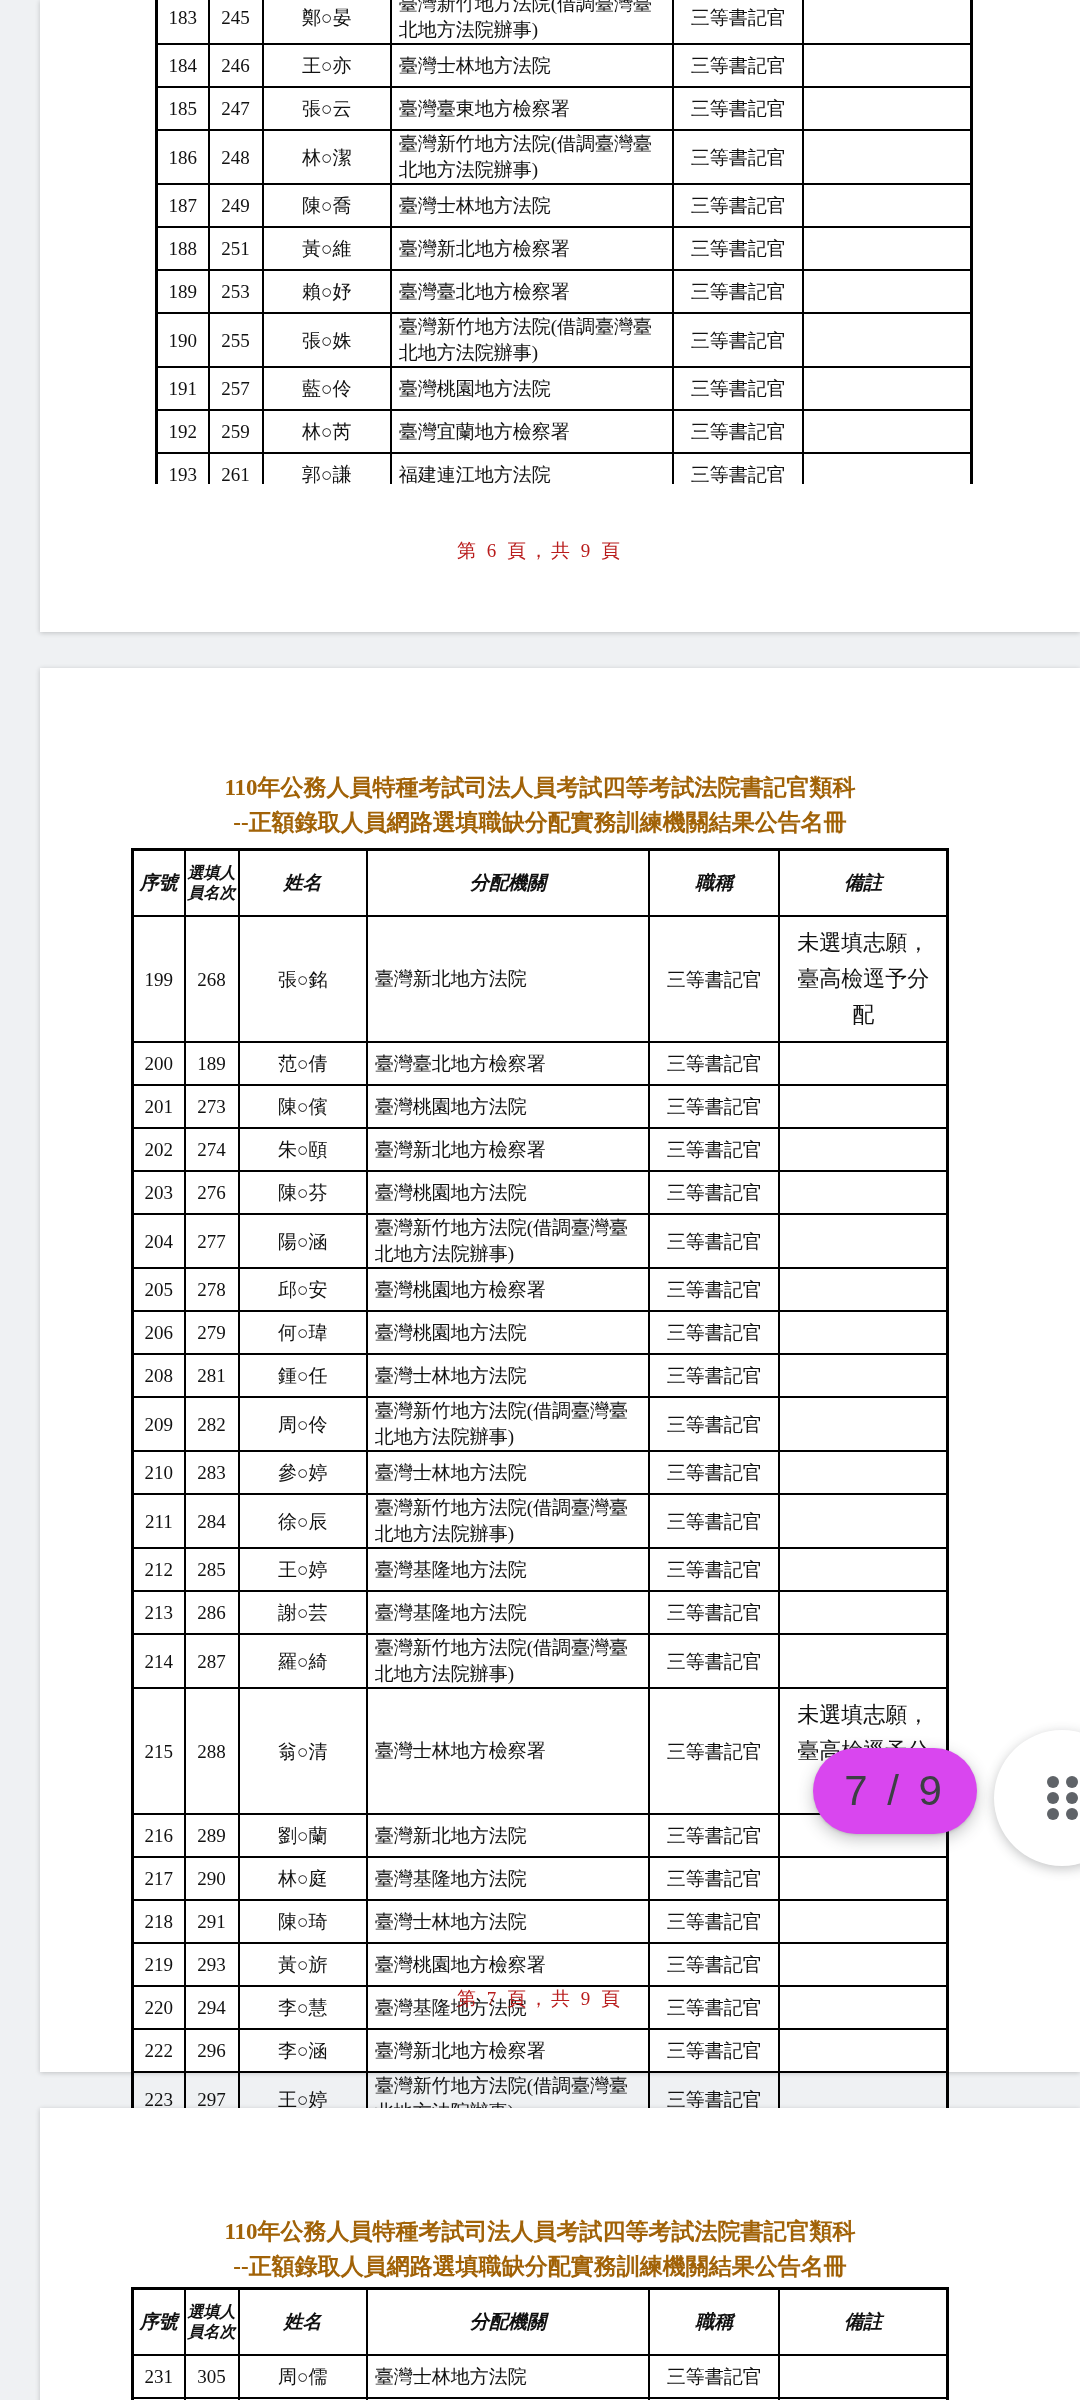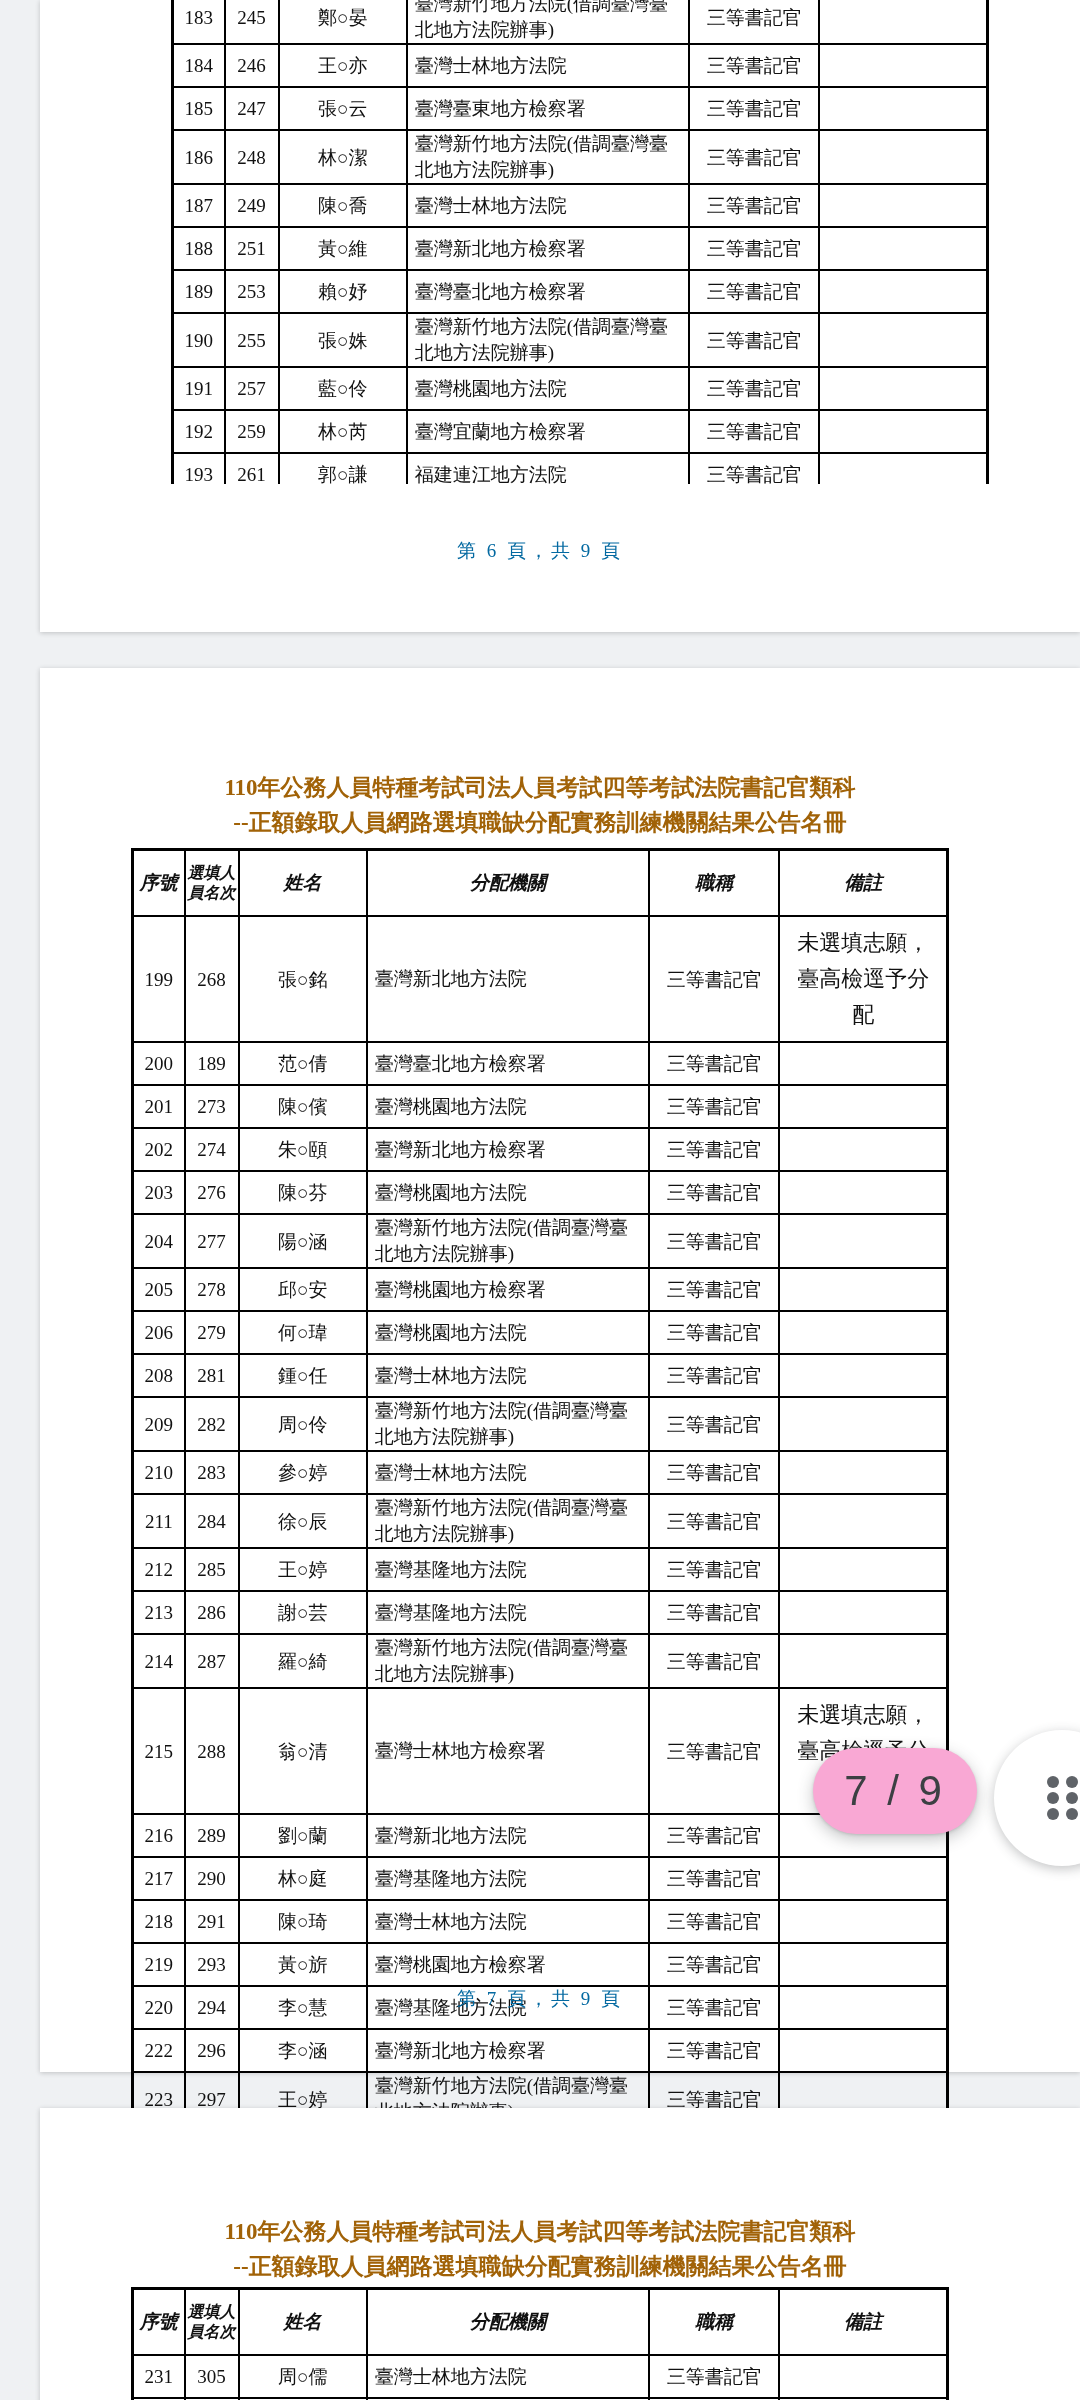--- a/index.html
+++ b/index.html
@@ -3,42 +3,42 @@
 <meta charset="utf-8">
 <style>
   html,body{margin:0;padding:0;}
   .canvas{position:relative;width:1080px;height:2400px;overflow:hidden;
     background:#eff1f3;font-family:"Liberation Serif","DejaVu Serif",serif;}
   .page{position:absolute;left:40px;width:1040px;background:#ffffff;
     box-shadow:0 1px 5px rgba(0,0,0,0.20);}
   .page6{top:0;height:632px;}
   .page7{top:668px;height:1404px;}
   .page8{top:2108px;height:340px;}
-  .table-clip{position:absolute;top:0;left:99px;width:822px;height:484px;overflow:hidden;padding-left:32px;}
+  .table-clip{position:absolute;top:0;left:83px;width:822px;height:484px;overflow:hidden;padding-left:32px;}
   .t6{margin-top:-12px;}
   .doc-table{border-collapse:collapse;table-layout:fixed;width:818px;
     color:#111111;border:3px solid #000;}
   .doc-table td,.doc-table th{border:2px solid #000;overflow:hidden;}
   .doc-table td{height:25px;line-height:25px;font-size:19px;text-align:center;padding:0;}
   .doc-table th{font-weight:bold;font-size:19px;height:64px;text-align:center;padding:0;font-style:italic;}
   th.c1 div{font-size:16px;line-height:20px;font-weight:bold;}
   td.c3{text-align:left;padding:0 7px;line-height:26px;}
   td.c5{padding:8px 6px;line-height:36px;font-size:22px;border-radius:23px;}
   .doc-title{position:absolute;left:91px;width:818px;text-align:center;
     font-weight:bold;font-size:23px;line-height:35px;color:#a16207;}
   .page7 .doc-title{top:102px;}
   .page8 .doc-title{top:106px;}
   .page7 .doc-table{position:absolute;top:180px;left:91px;}
   .page8 .doc-table{position:absolute;top:179px;left:91px;}
   .page-footer{position:absolute;left:91px;width:818px;text-align:center;
-    font-size:19px;letter-spacing:3px;color:#0369a1;}
+    font-size:19px;letter-spacing:3px;color:#b91c1c;}
   .page6 .page-footer{top:538px;}
   .page7 .page-footer{top:1318px;}
   .page-pill{position:absolute;left:813px;top:1748px;width:164px;height:86px;
-    background:#f9a8d4;border-radius:48px;display:flex;align-items:center;justify-content:center;
+    background:#d946ef;border-radius:48px;display:flex;align-items:center;justify-content:center;
     box-shadow:0 5px 16px rgba(60,64,67,0.30),0 1px 3px rgba(60,64,67,0.18);
     font-family:"Liberation Sans",sans-serif;font-size:42px;font-weight:500;
     color:#3c4043;letter-spacing:4px;cursor:pointer;text-align:right;}
   .grid-btn{position:absolute;left:994px;top:1730px;width:136px;height:136px;
     border-radius:50%;background:#fff;border:none;padding:0;cursor:pointer;
     box-shadow:0 3px 12px rgba(60,64,67,0.30);
     display:flex;align-items:center;justify-content:center;}
   .dots{display:grid;grid-template-columns:repeat(2,12px);grid-auto-rows:12px;
     column-gap:7px;row-gap:4px;}
   .dots span{width:12px;height:12px;border-radius:50%;background:#5f6368;}

